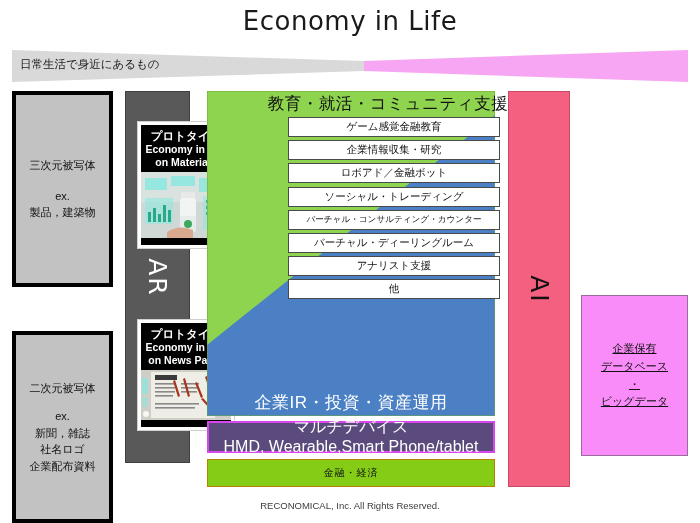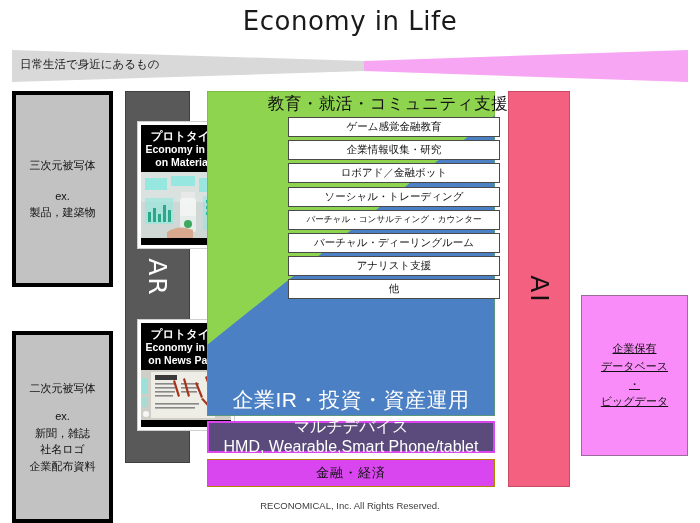--- a/index.html
+++ b/index.html
@@ -65,21 +65,21 @@
 
   
   .center{position:absolute;left:207px;top:91px;width:288px;height:325px;}
   .center .bg{position:absolute;left:0;top:0;}
   .center .hdr{
     position:absolute;left:0;top:2px;width:328px;text-align:center;
     font-size:16.5px;color:#111;font-weight:400;letter-spacing:.5px;padding-left:17px;
   }
   .center .ftr{
     position:absolute;left:0;bottom:2px;width:288px;text-align:center;
-    font-size:21px;color:#ffffff;font-weight:400;letter-spacing:.5px;
+    font-size:17px;color:#ffffff;font-weight:400;letter-spacing:.5px;
   }
   .rowlist{position:absolute;left:57px;top:26px;width:212px;margin-left:24px;}
   .rowitem{
     box-sizing:border-box;height:20px;margin-bottom:3.2px;
     background:#ffffff;border:1px solid #4a4a4a;
     display:flex;align-items:center;justify-content:center;
     font-size:10.5px;color:#111;white-space:nowrap;overflow:hidden;
   }
   .rowitem.sm{font-size:8.6px;}
 
@@ -88,22 +88,22 @@
     position:absolute;box-sizing:border-box;
     display:flex;flex-direction:column;align-items:center;justify-content:center;
     text-align:center;line-height:1.25;
   }
   .purple{
     left:207px;top:421px;width:288px;height:32px;
     background:#5b4b7d;border:2px solid #d946ef;color:#ffffff;
   }
   .orange{
     left:207px;top:459px;width:288px;height:28px;
-    background:#d946ef;border:1px solid #b58300;color:#111;
-    font-size:13px;letter-spacing:1px;
+    background:#84cc16;border:1px solid #b58300;color:#111;
+    font-size:10px;letter-spacing:1px;
   }
 
   
   .ai-col{
     left:508px;top:91px;width:62px;height:396px;
     background:#f4607f;border:1px solid #c94a66;
   }
   .ai-label{
     position:absolute;left:508px;top:91px;width:62px;height:396px;
     display:flex;align-items:center;justify-content:center;pointer-events:none;

